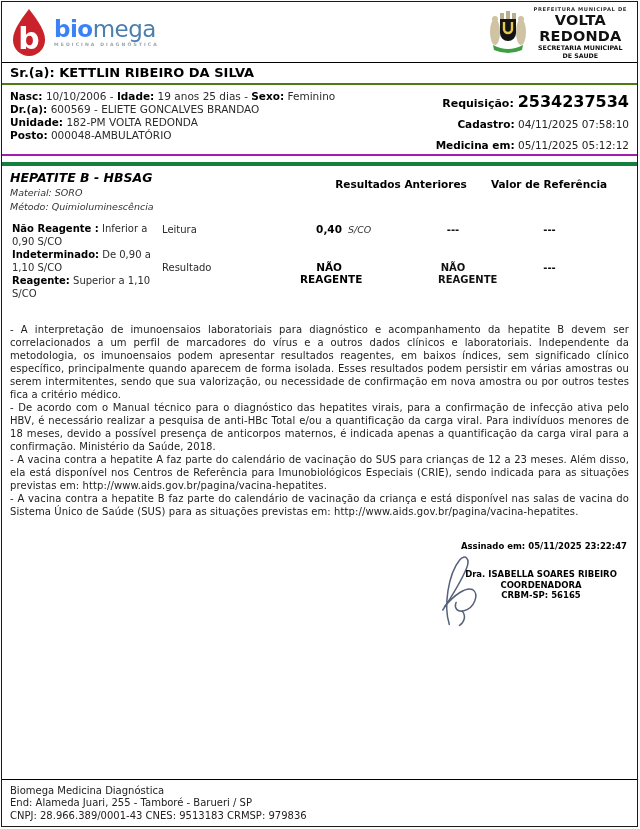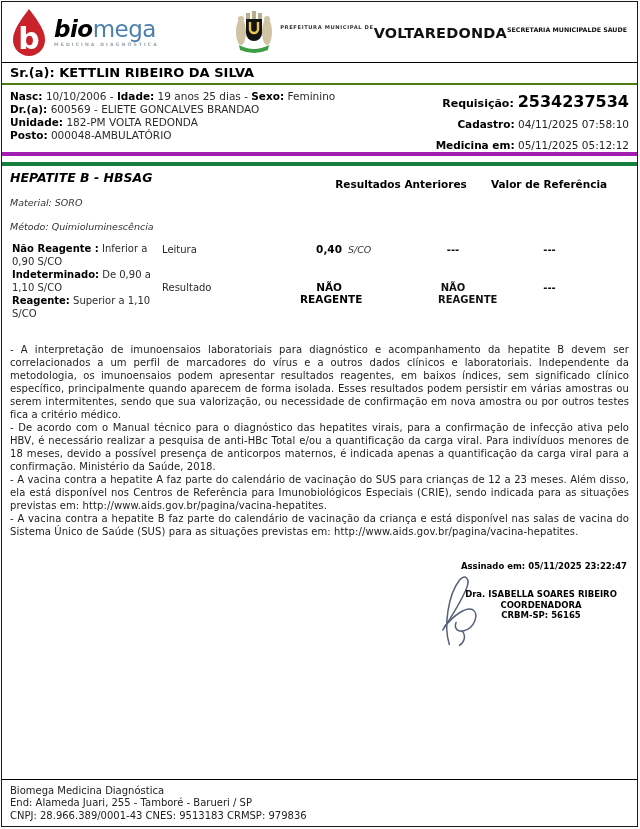--- a/index.html
+++ b/index.html
@@ -7,44 +7,44 @@
   .page {
     position:absolute; left:1px; top:1px; width:637px; height:826px;
     background:#ffffff; border:1px solid #1a1a1a;
     display:flex; flex-direction:column; color:#222;
   }
   
   .header { height:60px; padding:5px 10px 3px 8px; display:flex; justify-content:space-between; align-items:center; }
   .biomega { display:flex; align-items:center; gap:6px; }
   .biomega-text { display:flex; flex-direction:column; line-height:1; }
   .biomega-word { font-size:23px; letter-spacing:-0.5px; }
-  .bio { font-weight:bold; color:#000000;font-style:italic; }
+  .bio { font-weight:bold; color:#3b82f6; }
   .mega { color:#4a7fae; }
   .biomega-tagline { font-size:4.6px; color:#9aa4ad; letter-spacing:2.1px; margin-top:2px; font-weight:bold; }
   .prefeitura { display:flex; align-items:center; gap:5px; }
-  .pref-text { display:flex; line-height:1; color:#111;text-align:center; }
+  .pref-text { display:flex; flex-direction:column; line-height:1; color:#111;text-align:center; }
   .pref-line1 { font-size:5.2px; font-weight:bold; letter-spacing:0.6px; color:#333; }
   .pref-big { font-size:14.5px; font-weight:bold; letter-spacing:0.2px; margin-top:1px; }
   .pref-small { font-size:6.3px; font-weight:bold; margin-top:1.5px; }
   
   .name-bar { border-top:1px solid #000; border-bottom:2px solid #4d7c0f; padding:2px 8px 3px; font-size:13px; font-weight:bold; color:#000; }
-  .details { padding:5px 8px 6px; border-bottom:4px solid #a21caf; display:flex; justify-content:space-between; height:71px; }
+  .details { padding:5px 8px 6px; border-bottom:2px solid #a21caf; display:flex; justify-content:space-between; height:71px; }
   .details-left { font-size:10.5px; line-height:13px; color:#2b2b2b; }
   .details-left b, .ref b, .note b { color:#000; }
   .details-right { text-align:right; padding-top:2px; }
   .req-line { font-size:11px; font-weight:bold; color:#000; margin-bottom:7px; }
   .req-number { font-size:16px; }
   .dt-line { font-size:10.5px; margin-bottom:9px; }
   .dt-line b { color:#000; }
   .gap { height:6px; }
   
   .main-box { flex:1 1 auto; border-top:4px solid #15803d; padding:4px 8px 0; position:relative; }
   .exam-grid { display:grid; grid-template-columns:324px 134px 162px; }
   .exam-title { font-size:12.5px; font-weight:bold; font-style:italic; color:#000; }
-  .exam-meta { font-size:9.5px; font-style:italic; color:#333; line-height:12px; margin-top:12px; }
+  .exam-meta { font-size:9.5px; font-style:italic; color:#333; line-height:12px; margin-top:2px; }
   .col-head { font-size:10.5px; font-weight:bold; color:#000; text-align:center; padding-top:8px; }
   .results-grid { display:grid; grid-template-columns:152px 138px 42px 96px 30px 163px; margin-top:9px; }
   .r-label { font-size:10px; color:#2b2b2b; padding-top:2px; }
   .r-value { font-size:10.5px; font-weight:bold; color:#000; text-align:right; padding-top:1px; }
   .r-unit  { font-size:9.5px; font-style:italic; color:#333; padding-left:6px; padding-top:2px; }
   .r-prev  { font-size:10px; font-weight:bold; color:#111; text-align:center; line-height:12px; padding-top:2px; }
   .row2 { margin-top:9px; }
   .ref { grid-row:1 / span 2; font-size:10px; line-height:13px; color:#2b2b2b; padding-left:2px; }
   
   .notes { margin-top:23px; font-size:10px; line-height:13px; text-align:justify; color:#1c1c1c; letter-spacing:0.1px; }

